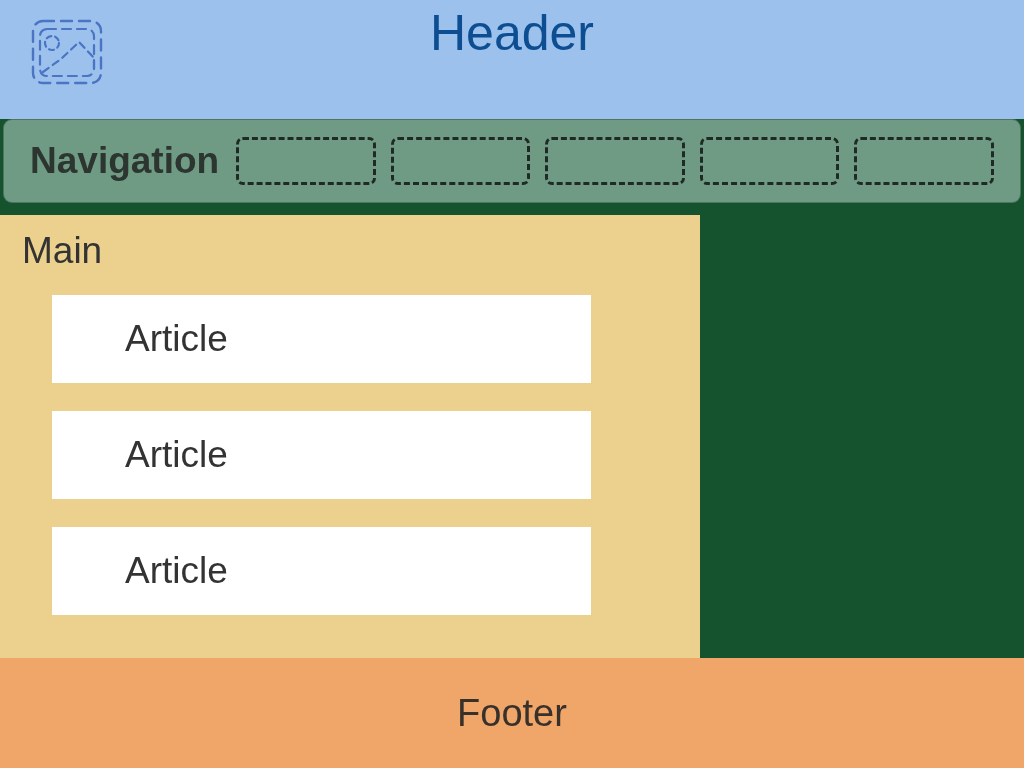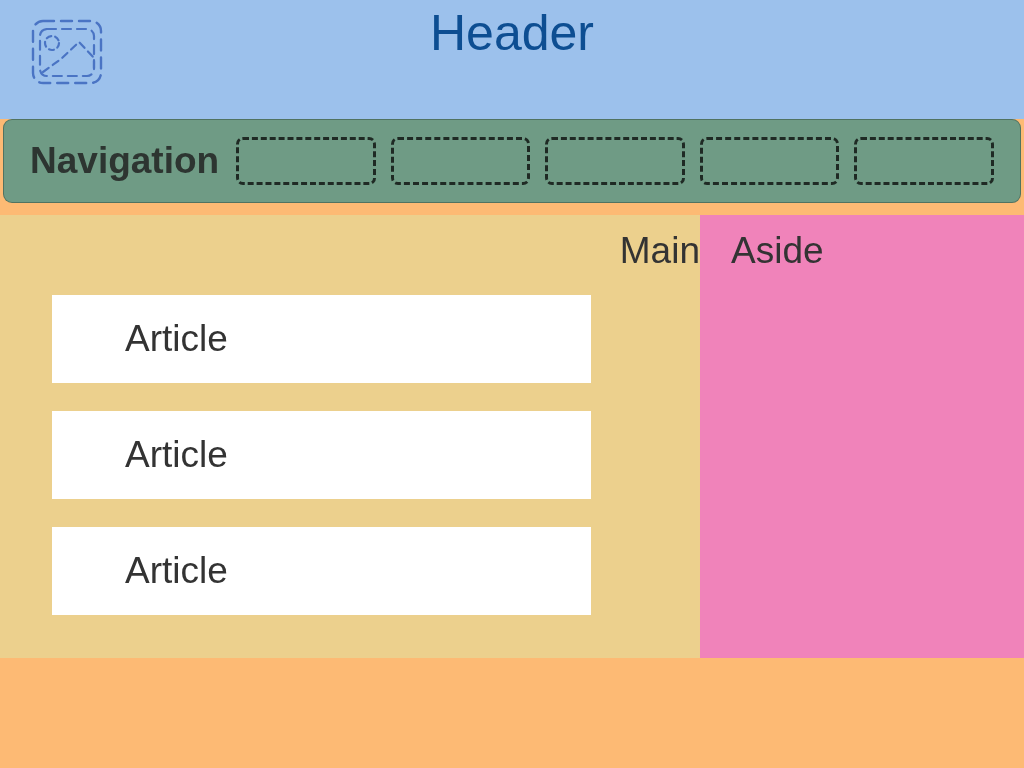--- a/index.html
+++ b/index.html
@@ -1,22 +1,22 @@
 <!DOCTYPE html>
 <html><head>
 <meta charset="utf-8">
 <style>
   * { margin: 0; padding: 0; box-sizing: border-box; }
   html, body { width: 1024px; height: 768px; overflow: hidden; }
   body { font-family: "Liberation Sans", sans-serif; }
 
   .page {
     width: 1024px; height: 768px;
-    background: #fdba74;
-    display: flex; flex-direction: column;
+    background: #14532d;
+    display: flex; flex-direction: column; border-radius: 10px;
   }
 
   
   .header {
     position: relative;
     height: 119px;
     flex: 0 0 119px;
     background: #9cc1ec;
   }
   .header-title {
@@ -67,21 +67,20 @@
   .content {
     flex: 0 0 443px;
     height: 443px;
     display: flex;
   }
   .main {
     flex: 0 0 700px;
     width: 700px;
     background: #ecd08d;
     padding: 14px 0 16px 22px;
-    text-align: right;
   }
   .section-label {
     font-size: 37px;
     line-height: 43px;
     color: #333333;
   }
   .articles {
     margin: 23px 0 0 30px;
     width: 539px;
   }
@@ -150,20 +149,20 @@
         </div>
         <div class="article">
           <span>Article</span>
         </div>
         <div class="article">
           <span>Article</span>
         </div>
       </div>
     </div>
 
-    <div class="aside">
-      <div class="section-label">Aside</div>
-    </div>
 
   </div>
 
+  <div class="footer">
+    <span>Footer</span>
+  </div>
 
 </div>
 
 </body></html>

